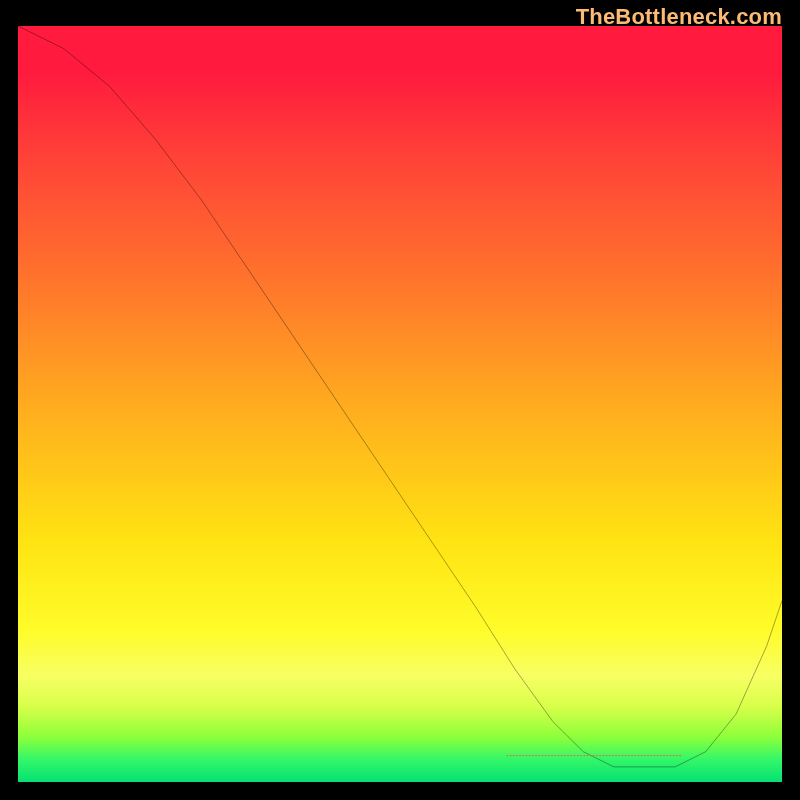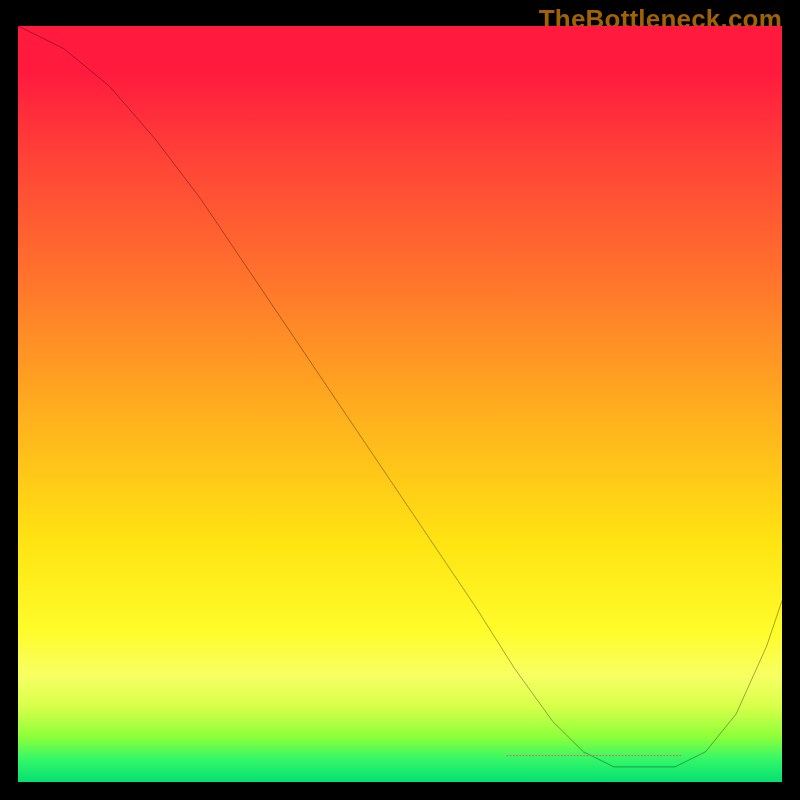--- a/index.html
+++ b/index.html
@@ -15,22 +15,22 @@
     position: relative;
     width: 800px;
     height: 800px;
     background: #000000;
   }
   
   .watermark {
     position: absolute;
     top: 4px;
     right: 18px;
-    color: #a16207;
-    font-size: 26px;
+    color: #fdba74;
+    font-size: 22px;
     font-weight: 600;
     letter-spacing: 0.2px;
     user-select: none;
   }
   
   .plot-wrap {
     position: absolute;
     left: 18px;
     top: 26px;
     width: 764px;

